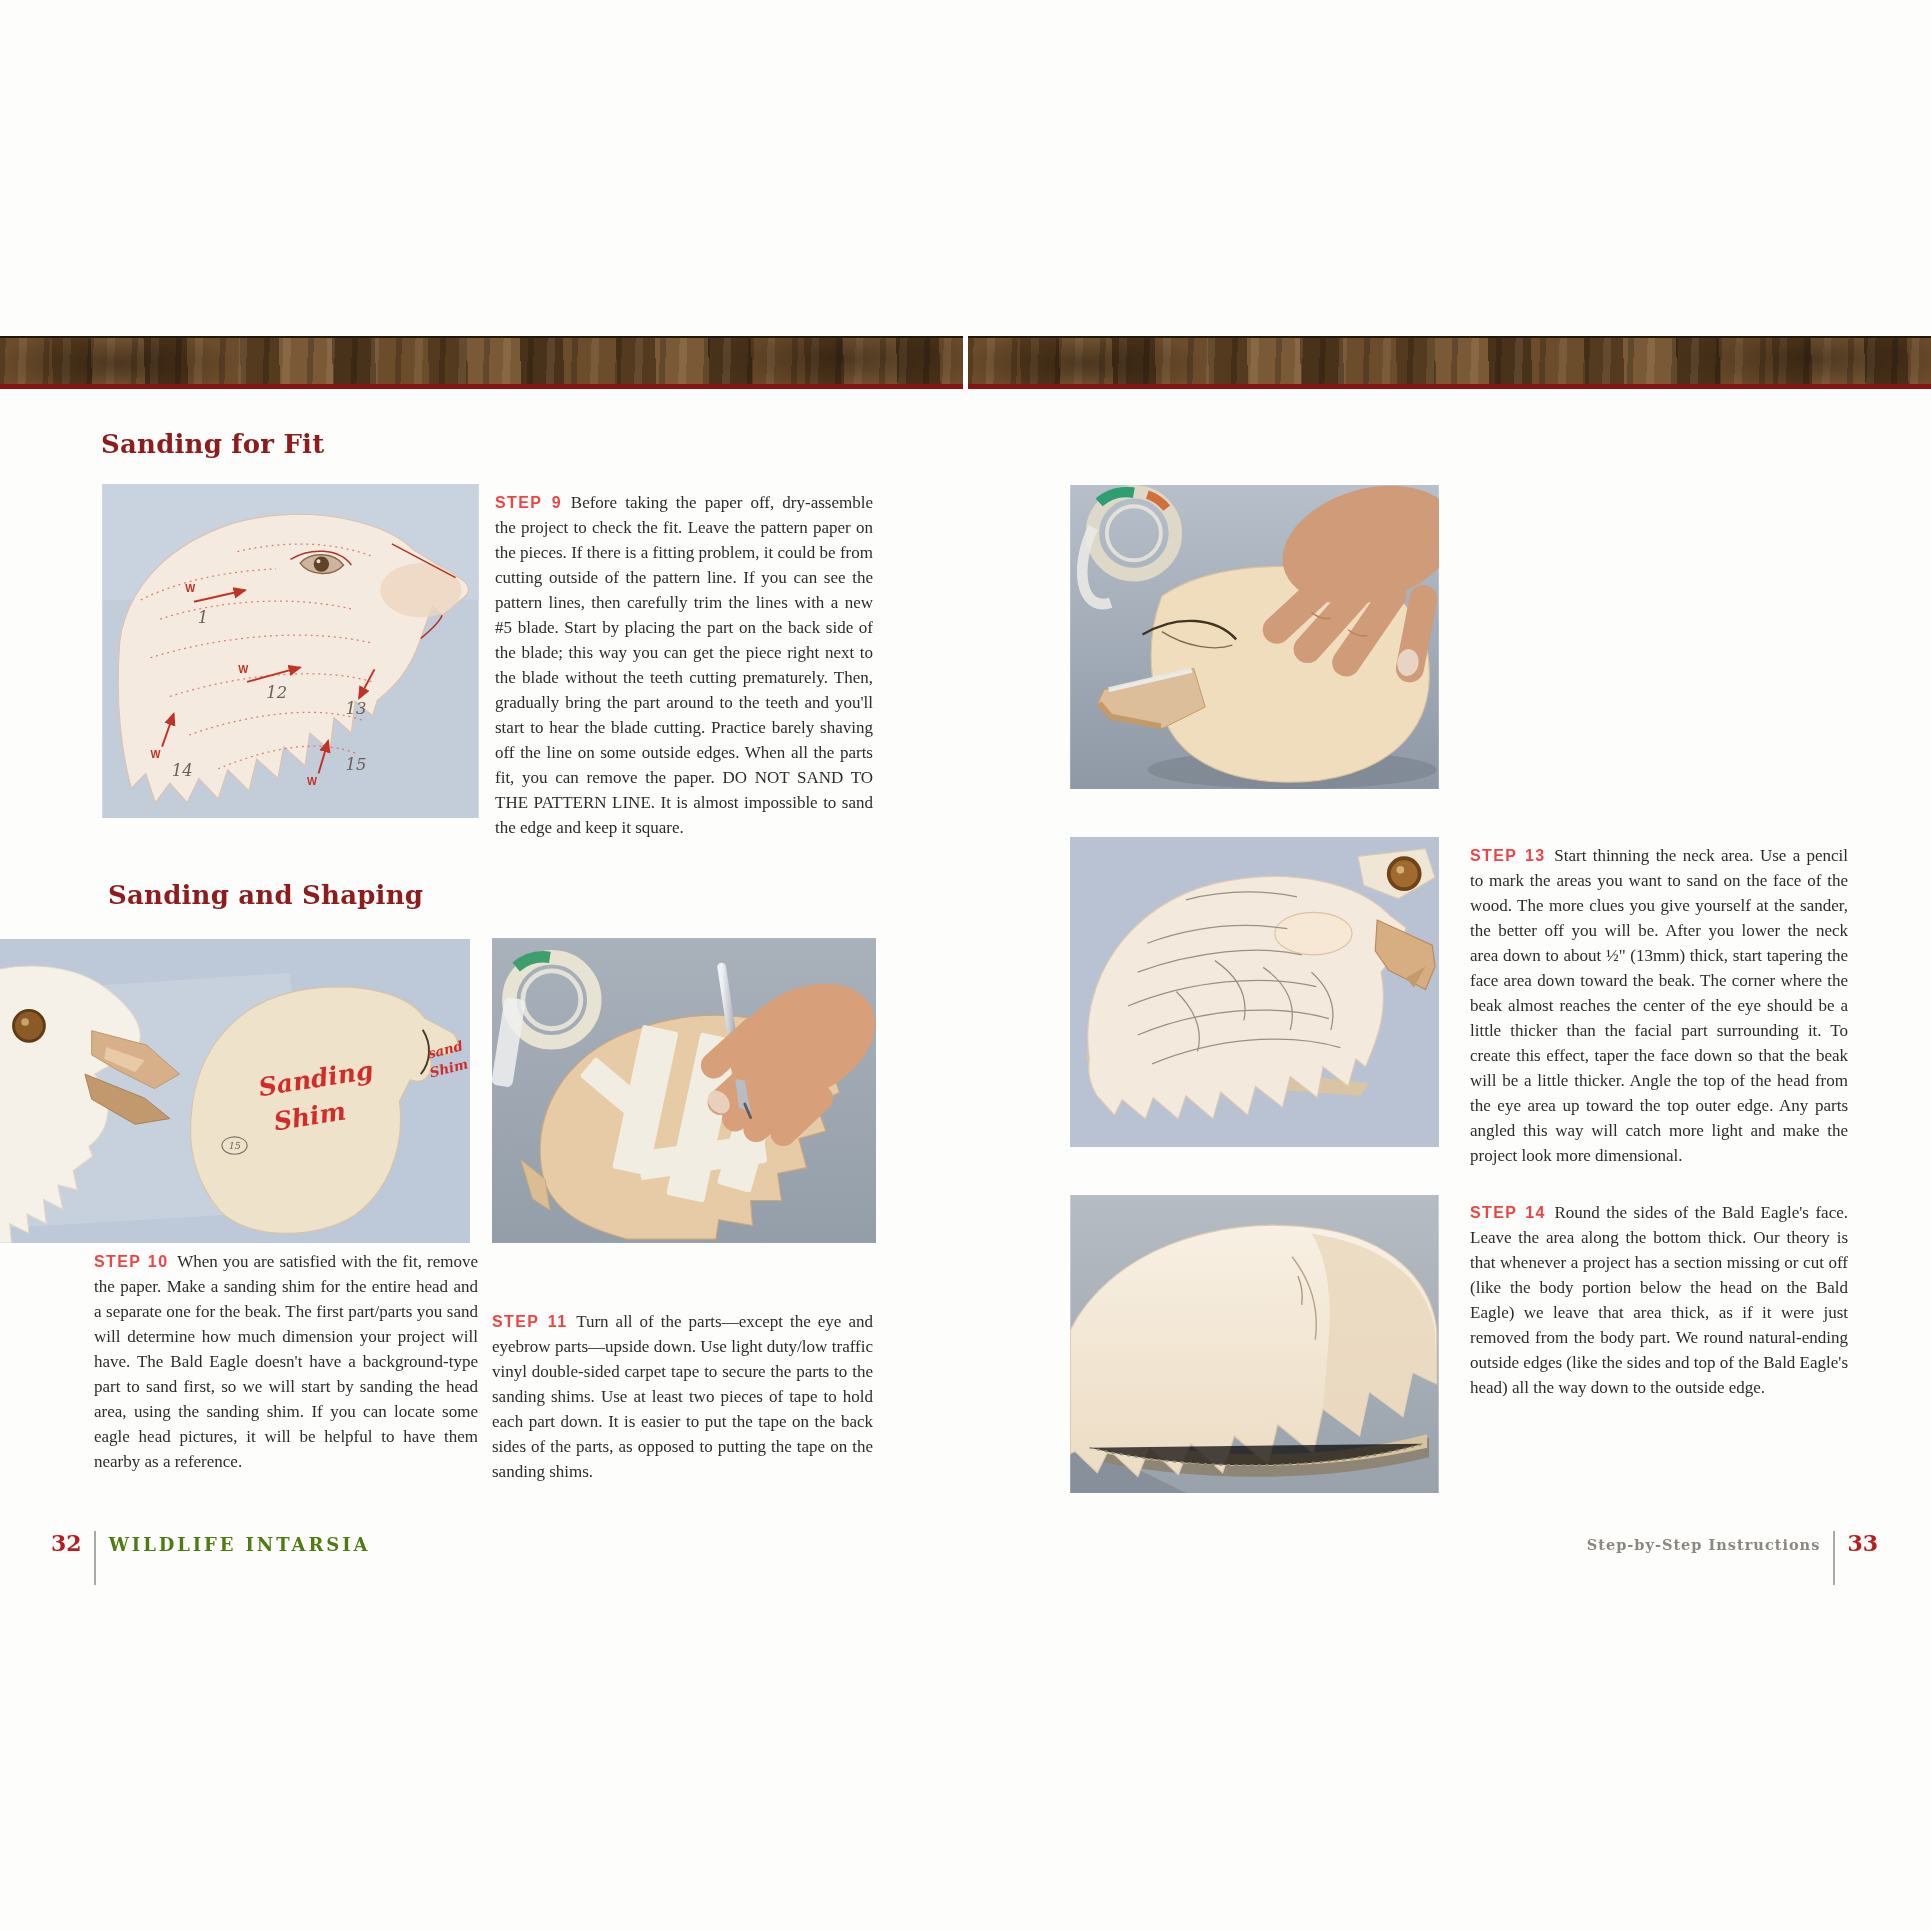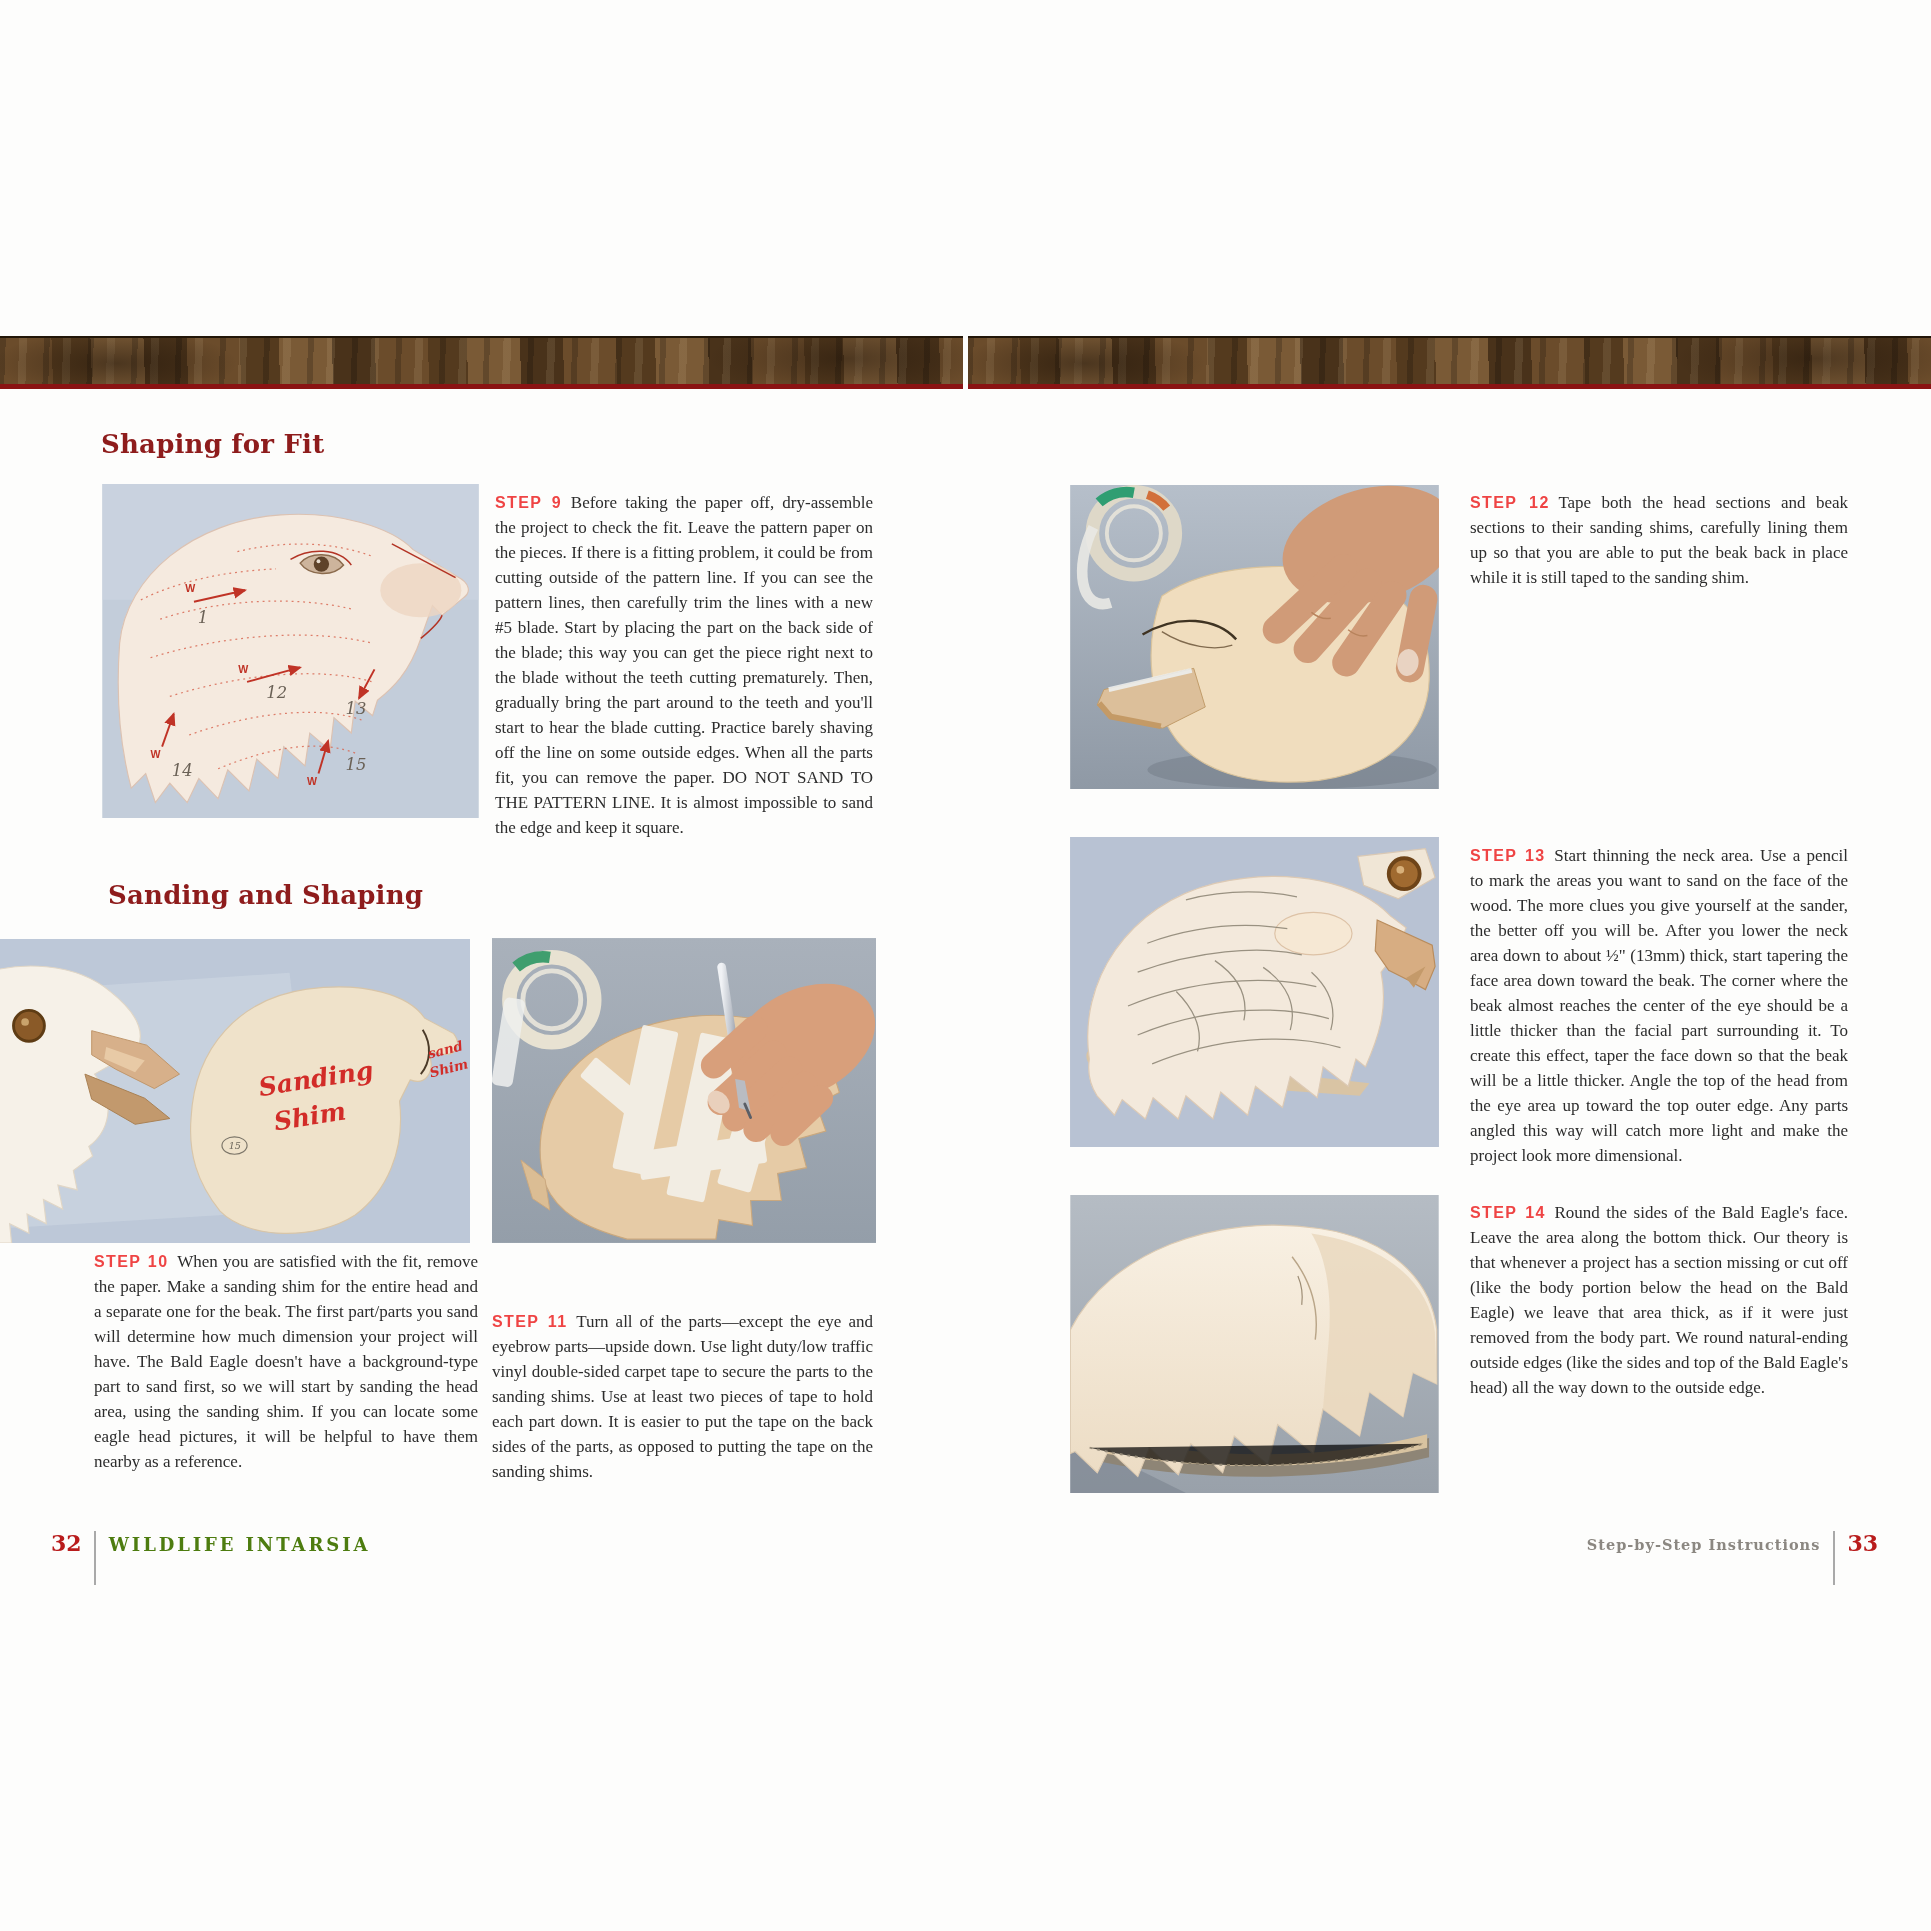--- a/index.html
+++ b/index.html
@@ -61,21 +61,21 @@
   .footer.right-f .cap { letter-spacing:1px; font-size:14.5px; color:#8b8781; }
 </style>
 </head>
 <body>
 
 <div class="spread">
 
   <div class="wood left"></div>
   <div class="wood right"></div>
 
-  <div class="section-heading" style="left:101px; top:429px;">Shaping for Fit</div>
+  <div class="section-heading" style="left:101px; top:429px;">Sanding for Fit</div>
 
   <div class="photo" style="left:102px; top:484px; width:377px; height:334px;">
     <svg width="377" height="334" viewBox="0 0 390 346">
       <defs>
         <marker id="arrw" markerWidth="8" markerHeight="8" refX="6" refY="3" orient="auto">
           <path d="M0,0 L7,3 L0,6 Z" fill="#c03326"></path>
         </marker>
       </defs>
       <rect width="390" height="346" fill="#c3cdda"></rect>
       <rect width="390" height="120" fill="#cdd6e2" opacity=".6"></rect>
@@ -236,23 +236,20 @@
           <line x1="308" y1="101" x2="246" y2="170"></line>
           <line x1="334" y1="114" x2="286" y2="184"></line>
           <line x1="366" y1="118" x2="352" y2="190"></line>
         </g>
         <ellipse cx="350" cy="184" rx="11" ry="14" fill="#e9d3c2" transform="rotate(8 350 184)"></ellipse>
         <path d="M250,132 q10,8 20,6 M288,150 q10,8 20,6" stroke="#b8835c" stroke-width="1.5" fill="none"></path>
       </g>
     </svg>
   </div>
 
-  <div class="step" style="left:1470px; top:490px; width:378px;">
-    <span class="lbl">STEP 12</span><span>Tape both the head sections and beak sections to their sanding shims, carefully lining them up so that you are able to put the beak back in place while it is still taped to the sanding shim.</span>
-  </div>
 
   <div class="photo" style="left:1070px; top:837px; width:369px; height:310px;">
     <svg width="369" height="310" viewBox="0 0 382 321">
       <rect width="382" height="321" fill="#b8c2d3"></rect>
       <path d="M40,250 C20,240 14,230 18,222 L310,255 L300,268 Z" fill="#d9c4a4"></path>
       <path d="M20,230 C8,150 60,70 150,48 C230,30 300,48 332,82 L348,94 L338,120 L322,140 C330,180 318,210 306,238 L296,230 L288,258 L262,238 L256,270 L228,248 L220,280 L192,258 L184,288 L156,264 L148,292 L120,268 L112,292 L86,270 L78,292 L54,272 L46,288 L28,268 C20,256 18,244 20,230 Z" fill="#f3e9dc" stroke="#dcc9b4" stroke-width="1.2"></path>
       <path d="M318,86 L375,112 L378,134 L368,158 L350,148 L330,138 L316,118 Z" fill="#d7ad82" stroke="#b98c5c" stroke-width="1.2"></path>
       <path d="M368,134 L356,156 L348,146" fill="#c49a6a"></path>
       <ellipse cx="252" cy="100" rx="40" ry="22" fill="#f6e8d4" stroke="#ddc2a6" stroke-width="1.2"></ellipse>
       <g stroke="#8a8272" stroke-width="1.3" fill="none" opacity=".85">

